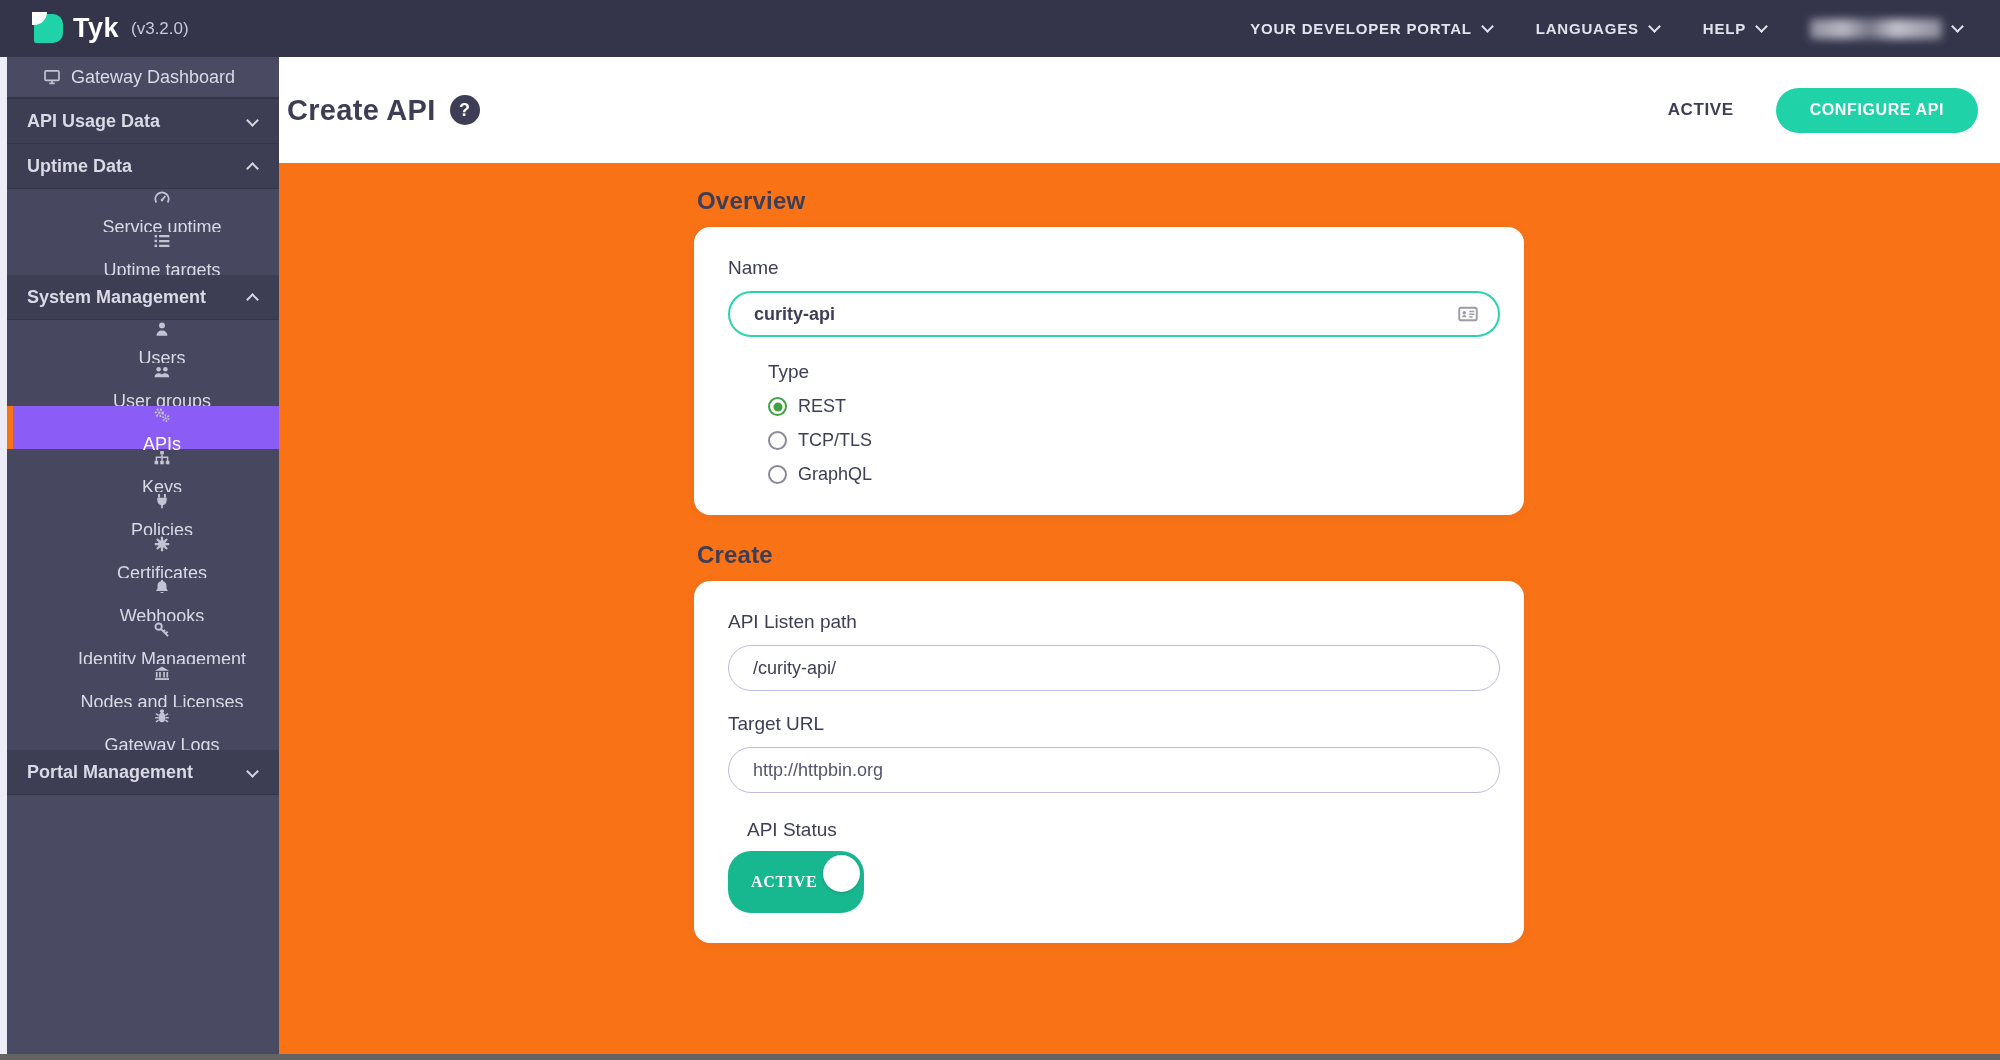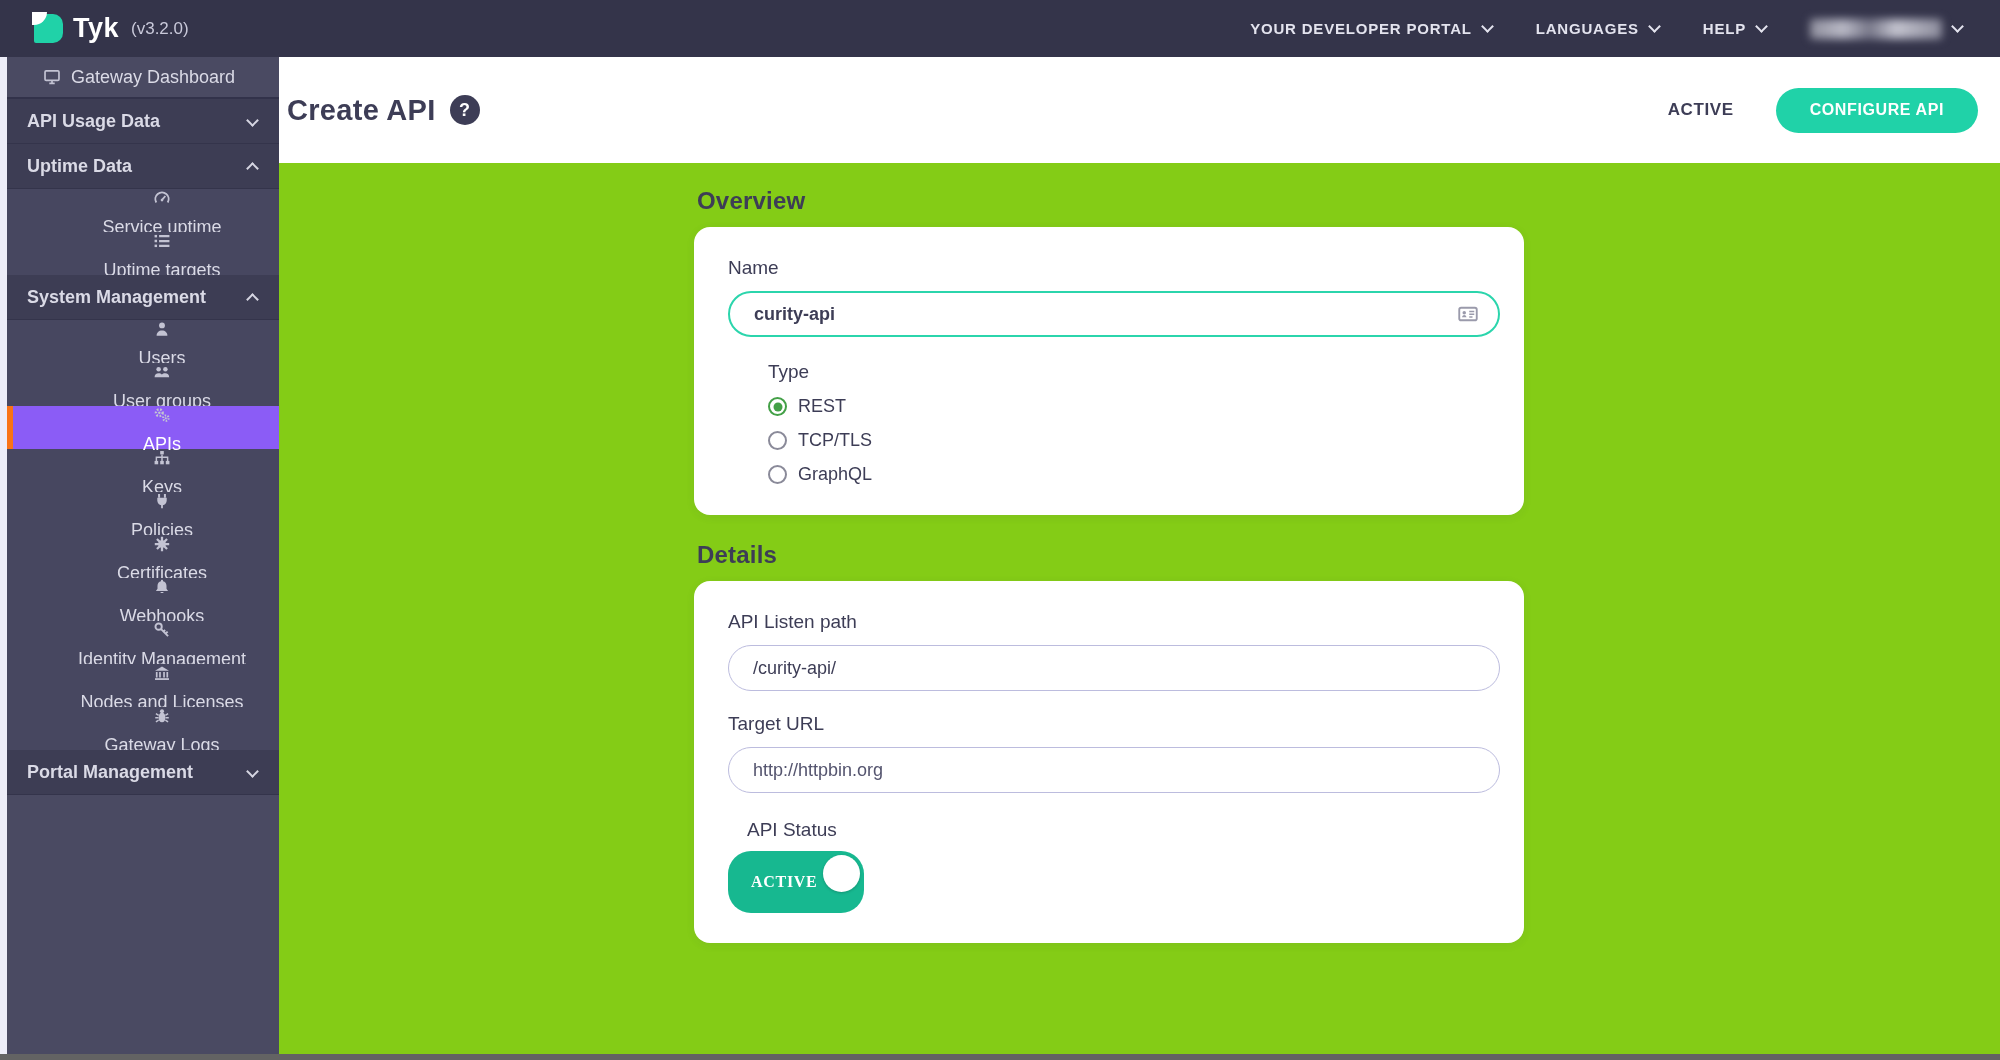--- a/index.html
+++ b/index.html
@@ -48,21 +48,21 @@
   .help-circle { width:30px; height:30px; border-radius:50%; background:#3D3D56; color:#FFFFFF;
                  font-size:18px; font-weight:700; display:flex; align-items:center; justify-content:center;
                  margin-left:14px; cursor:pointer; }
   .header-actions { margin-left:auto; display:flex; align-items:center; gap:42px; }
   .btn-cancel { background:none; border:none; color:#3D3D56; font-size:17px; font-weight:700;
                 letter-spacing:0.6px; cursor:pointer; font-family:inherit; }
   .btn-configure { background:#20D2A8; border:none; color:#FFFFFF; font-size:16px; font-weight:700;
                    letter-spacing:0.6px; height:45px; padding:0 34px; border-radius:23px; cursor:pointer;
                    font-family:inherit; }
 
-  .content { height:897px; background:#84cc16; padding-top:24px; overflow:hidden; }
+  .content { height:897px; background:#f97316; padding-top:24px; overflow:hidden; }
   .form-col { margin-left:422px; width:830px; }
   .sec-heading { font-size:24px; font-weight:700; color:#3D3D56; letter-spacing:0.2px; margin-left:3px; }
   .card { background:#FFFFFF; border-radius:16px; box-shadow:0 2px 10px rgba(60,60,110,0.07);
           margin-top:12px; padding:30px 26px 30px 34px; }
   .field-label { font-size:19px; font-weight:500; color:#3D3D56; }
   .input-wrap { position:relative; margin-top:12px; }
   .text-input { width:772px; height:46px; border-radius:23px; border:1.5px solid #BCBCDE;
                 font-family:inherit; font-size:18px; color:#3D3D56; padding:0 48px 0 24px;
                 background:#FFFFFF; outline:none; display:block; }
   .text-input.focus-teal { border:2px solid #2BD5AC; font-weight:600; }
@@ -328,21 +328,21 @@
             <span class="radio"></span>
             <span class="radio-label">TCP/TLS</span>
           </div>
           <div class="radio-row">
             <span class="radio"></span>
             <span class="radio-label">GraphQL</span>
           </div>
         </div>
       </div>
 
-      <div class="sec-heading details-heading">Details</div>
+      <div class="sec-heading details-heading">Create</div>
 
       <div class="card">
         <div class="field-label">API Listen path</div>
         <div class="input-wrap">
           <input class="text-input" type="text" value="/curity-api/" style="">
         </div>
 
         <div class="gap-row"></div>
 
         <div class="field-label">Target URL</div>

